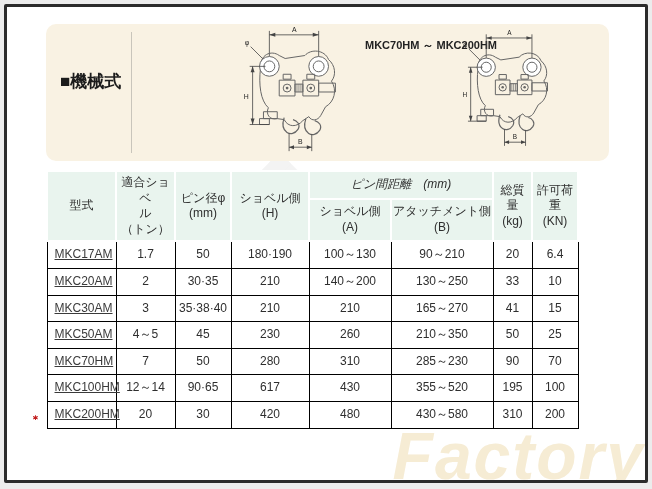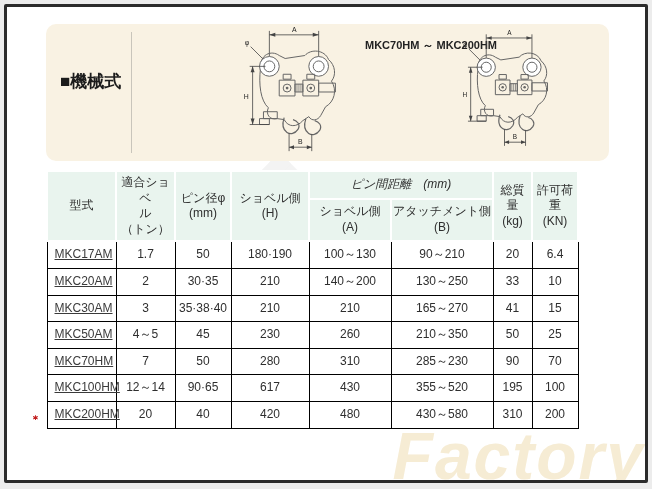--- a/index.html
+++ b/index.html
@@ -286,21 +286,21 @@
           <td>90·65</td>
           <td>617</td>
           <td>430</td>
           <td>355～520</td>
           <td>195</td>
           <td>100</td>
         </tr>
         <tr>
           <td class="model"><a href="#">MKC200HM</a></td>
           <td>20</td>
-          <td>40</td>
+          <td>30</td>
           <td>420</td>
           <td>480</td>
           <td>430～580</td>
           <td>310</td>
           <td>200</td>
         </tr>
       </tbody>
     </table>
 
     <div class="footnotes">

